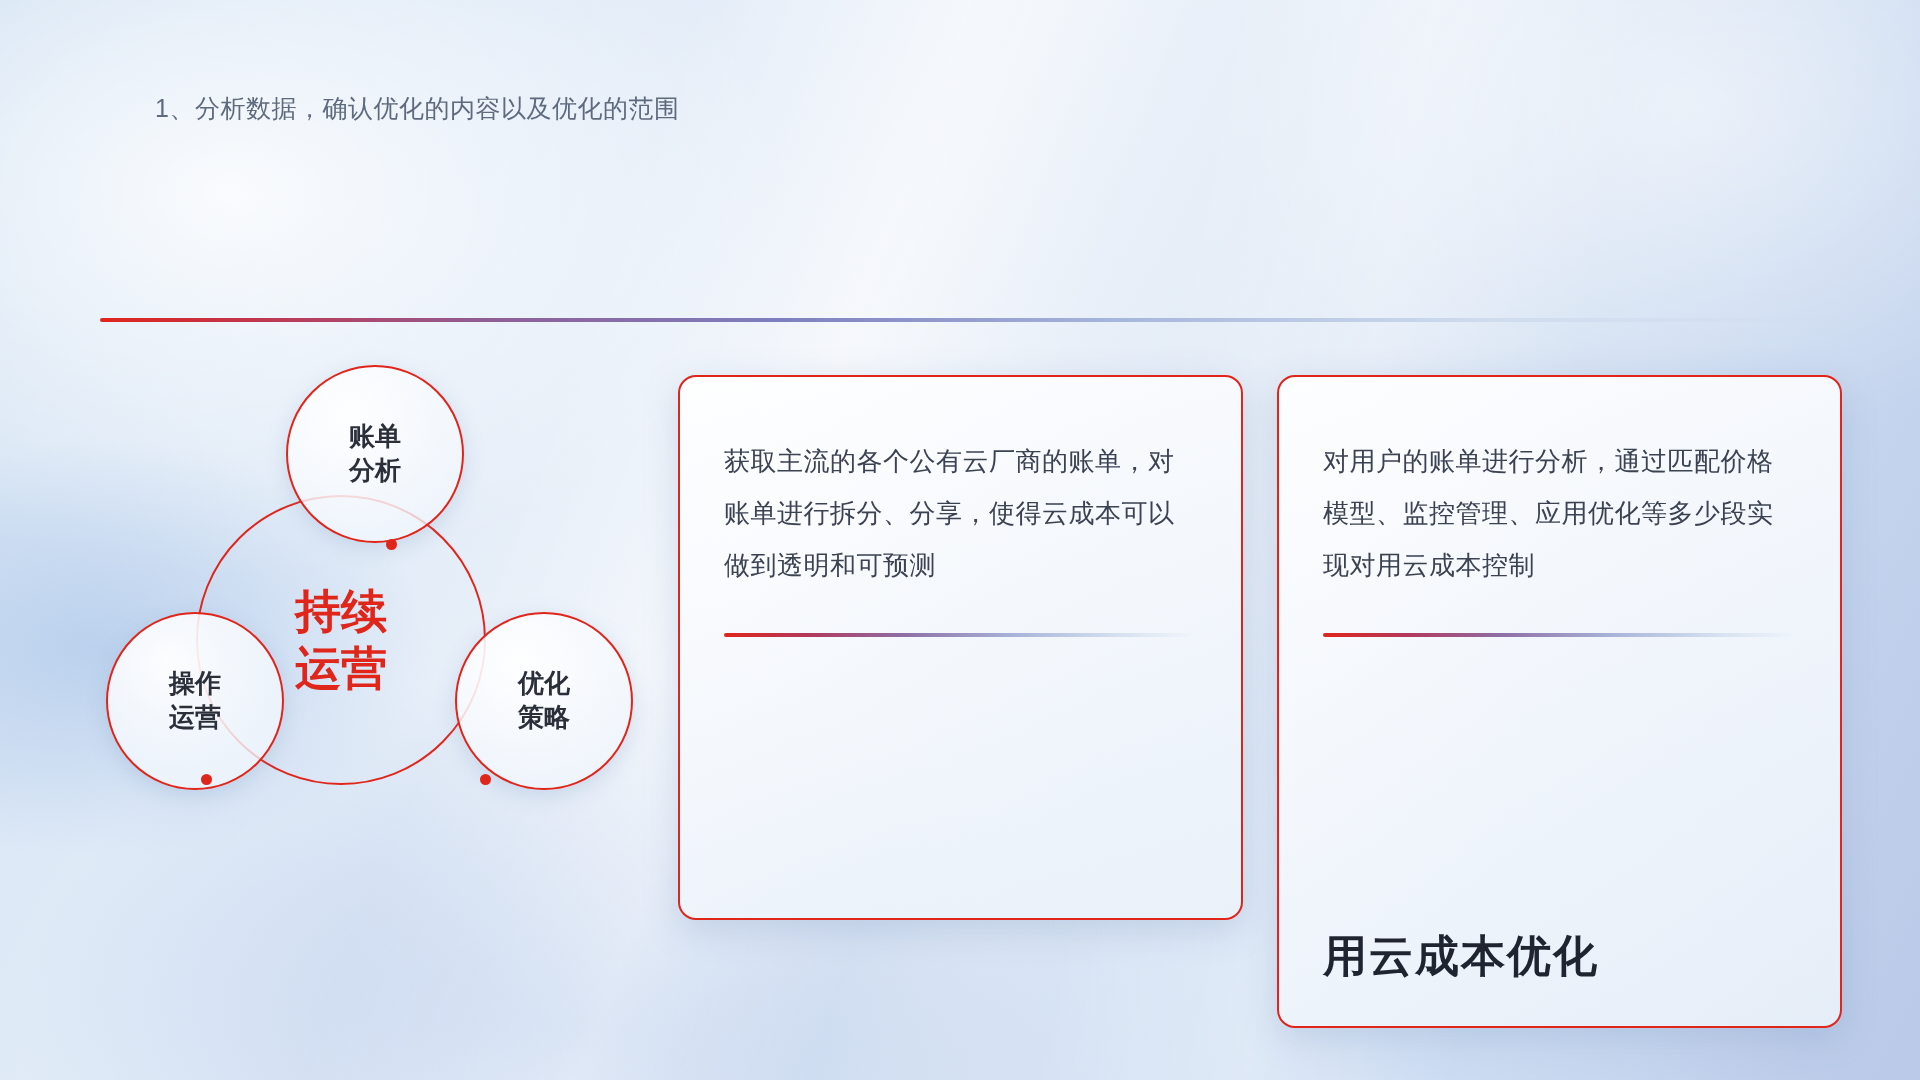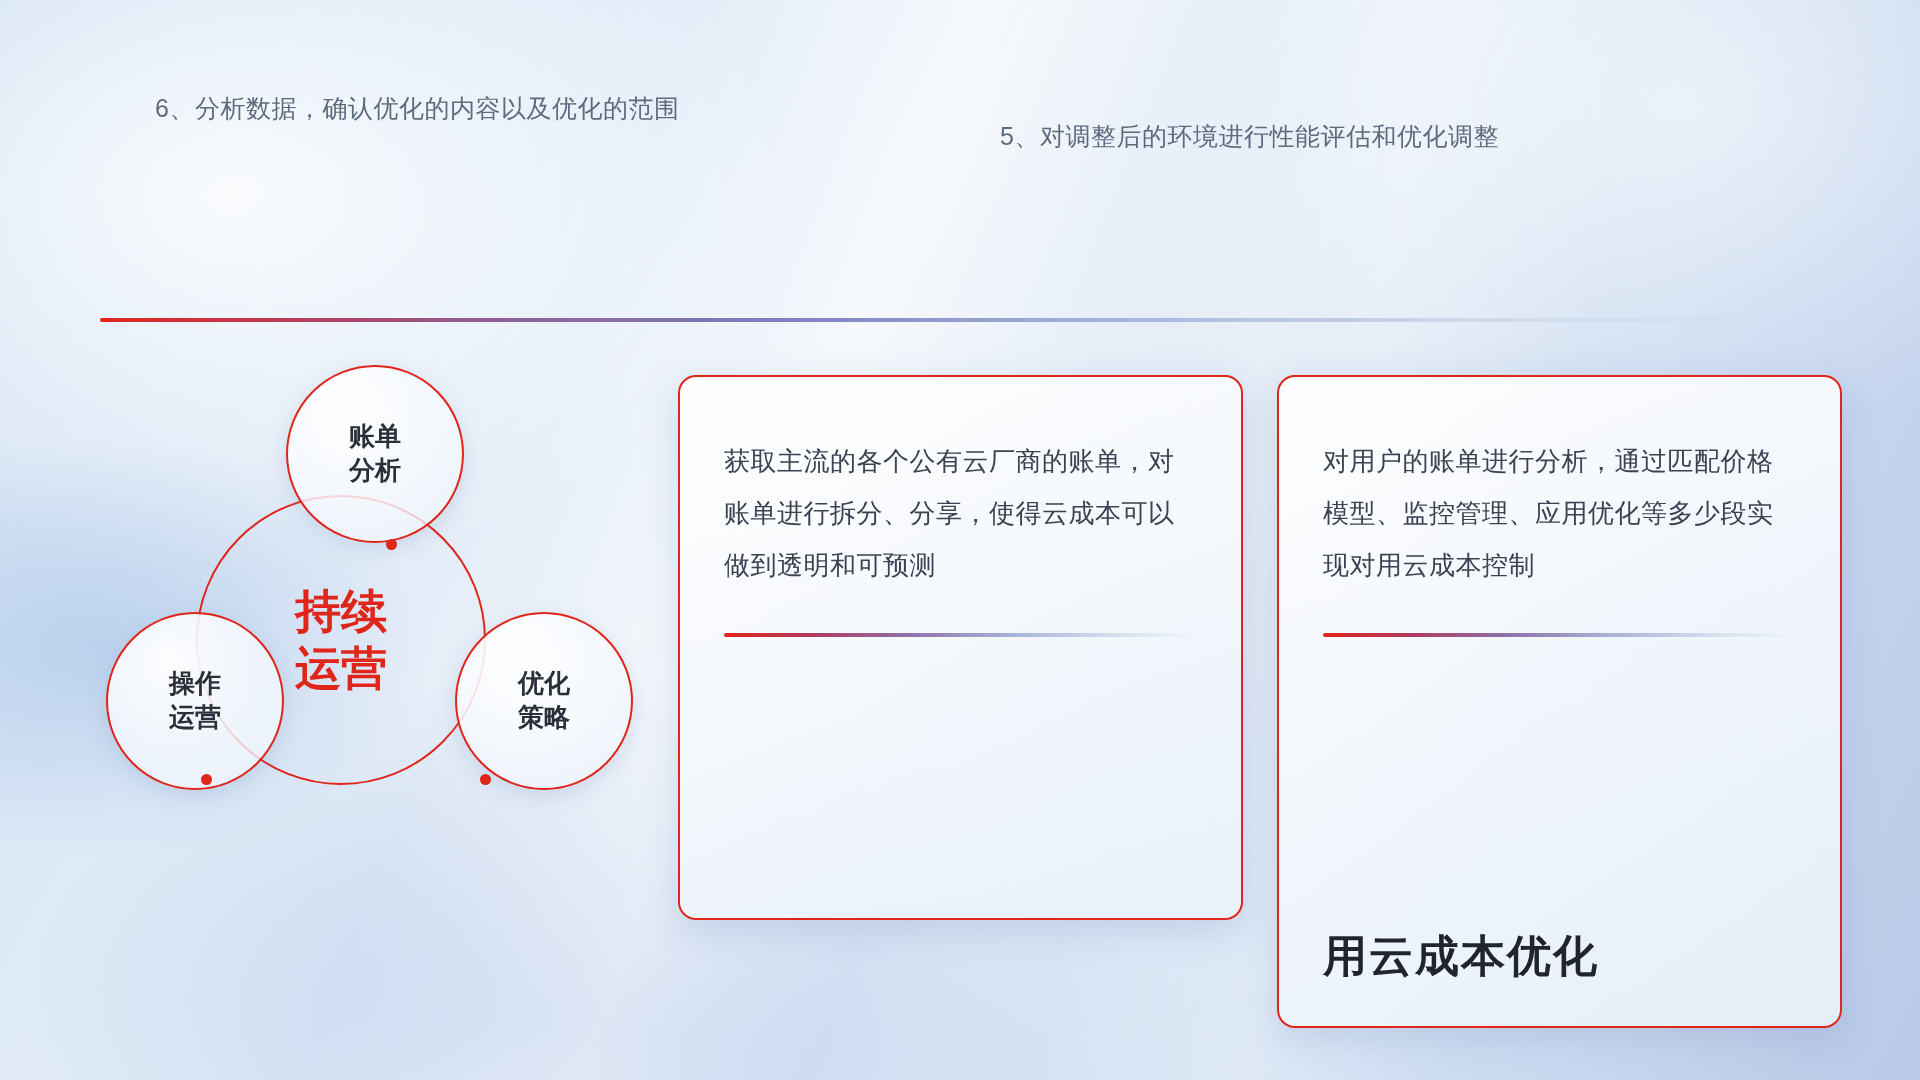--- a/index.html
+++ b/index.html
@@ -121,25 +121,24 @@
     color: #1f2430;
     letter-spacing: 2px;
   }
 </style>
 </head>
 <body>
 
 <div class="bg-streaks"></div>
 
 <div class="list" id="list-left">
-  <div class="item">6、分析数据，确认优化的内容以及优化的范围</div>
+  <div class="item">1、分析数据，确认优化的内容以及优化的范围</div>
 </div>
 
 <div class="list" id="list-right">
-  <div class="item">5、对调整后的环境进行性能评估和优化调整</div>
 </div>
 
 <div class="divider-line"></div>
 
 <div class="venn">
   <div class="circle" id="circle-center">
     <div>
       <div>持续</div>
       <div>运营</div>
     </div>

